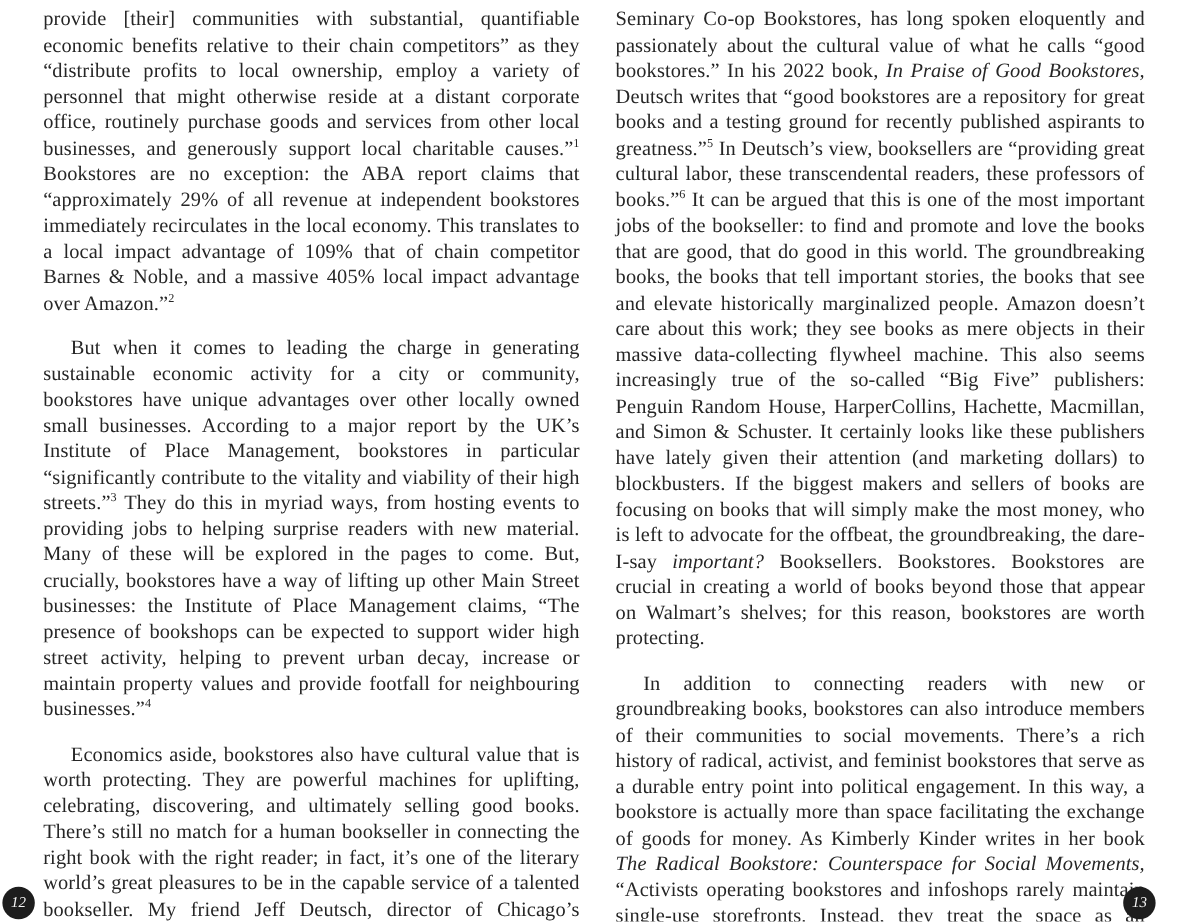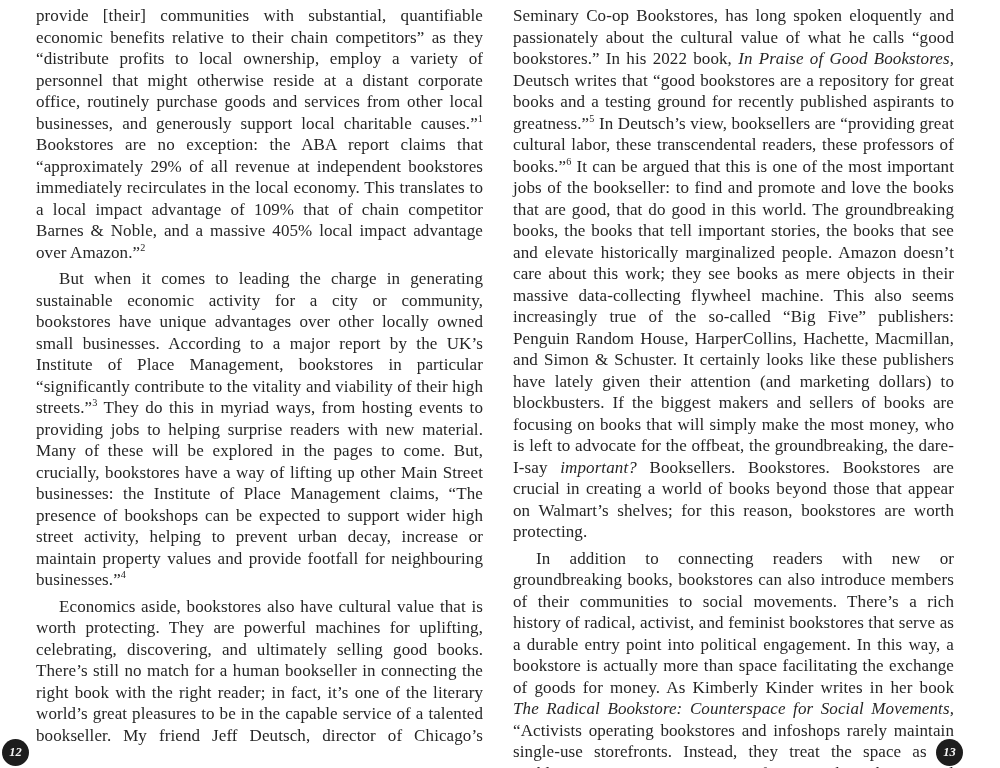--- a/index.html
+++ b/index.html
@@ -32,21 +32,21 @@
   }
   .page-left  { left: 36px;  width: 447px; }
   .page-right { left: 513px; width: 441px; }
   .page-text {
     font-size: 17px;
     line-height: 21.5px;
     text-align: justify;
     letter-spacing: 0.1px;
   }
   .para { margin: 0; }
-  .para + .para { margin-top: 5px; }
+  .para + .para { margin-top: 16px; }
   .para.indent { text-indent: 23px; }
   .para.runover { text-align-last: justify; }
   .para sup {
     font-size: 60%;
     line-height: 0;
     vertical-align: super;
   }
   .para em { }
   .page-number-badge {
     position: absolute;
@@ -54,21 +54,20 @@
     height: 27px;
     border-radius: 50%;
     background: var(--badge-background);
     color: var(--badge-text);
     font-style: italic;
     font-size: 12.5px;
     display: flex;
     align-items: center;
     justify-content: center;
     user-select: none;
-    font-weight: bold;
   }
   .badge-left  { left: 2px;   top: 739px; }
   .badge-right { left: 936px; top: 739px; }
 </style>
 </head>
 <body>
 
 <div class="spread">
 
   <div class="page page-left">

